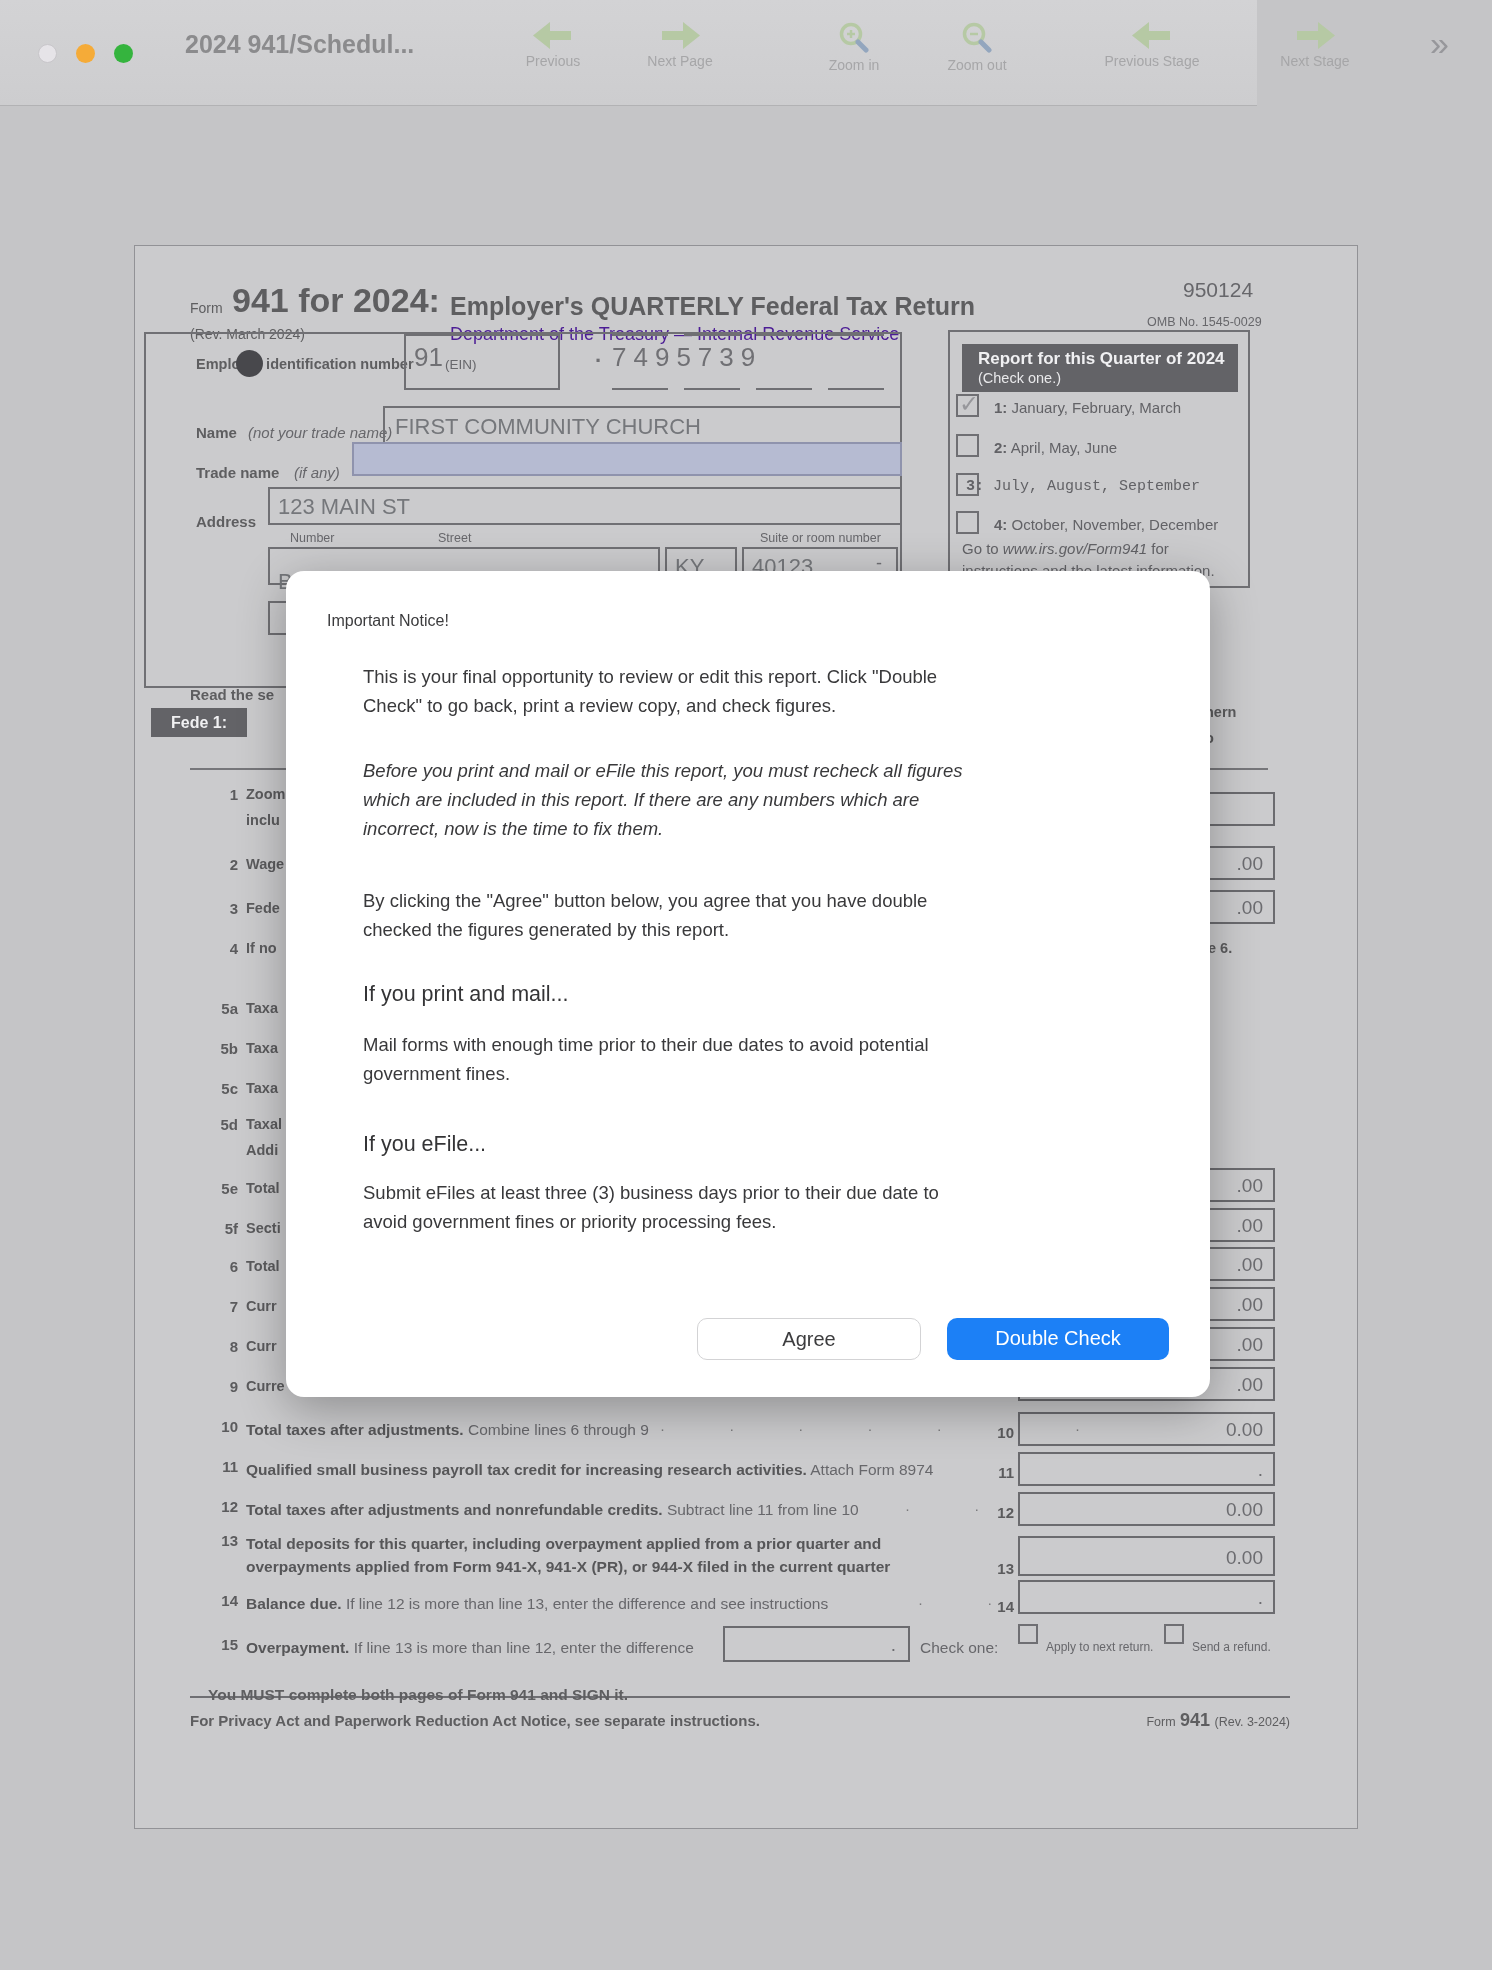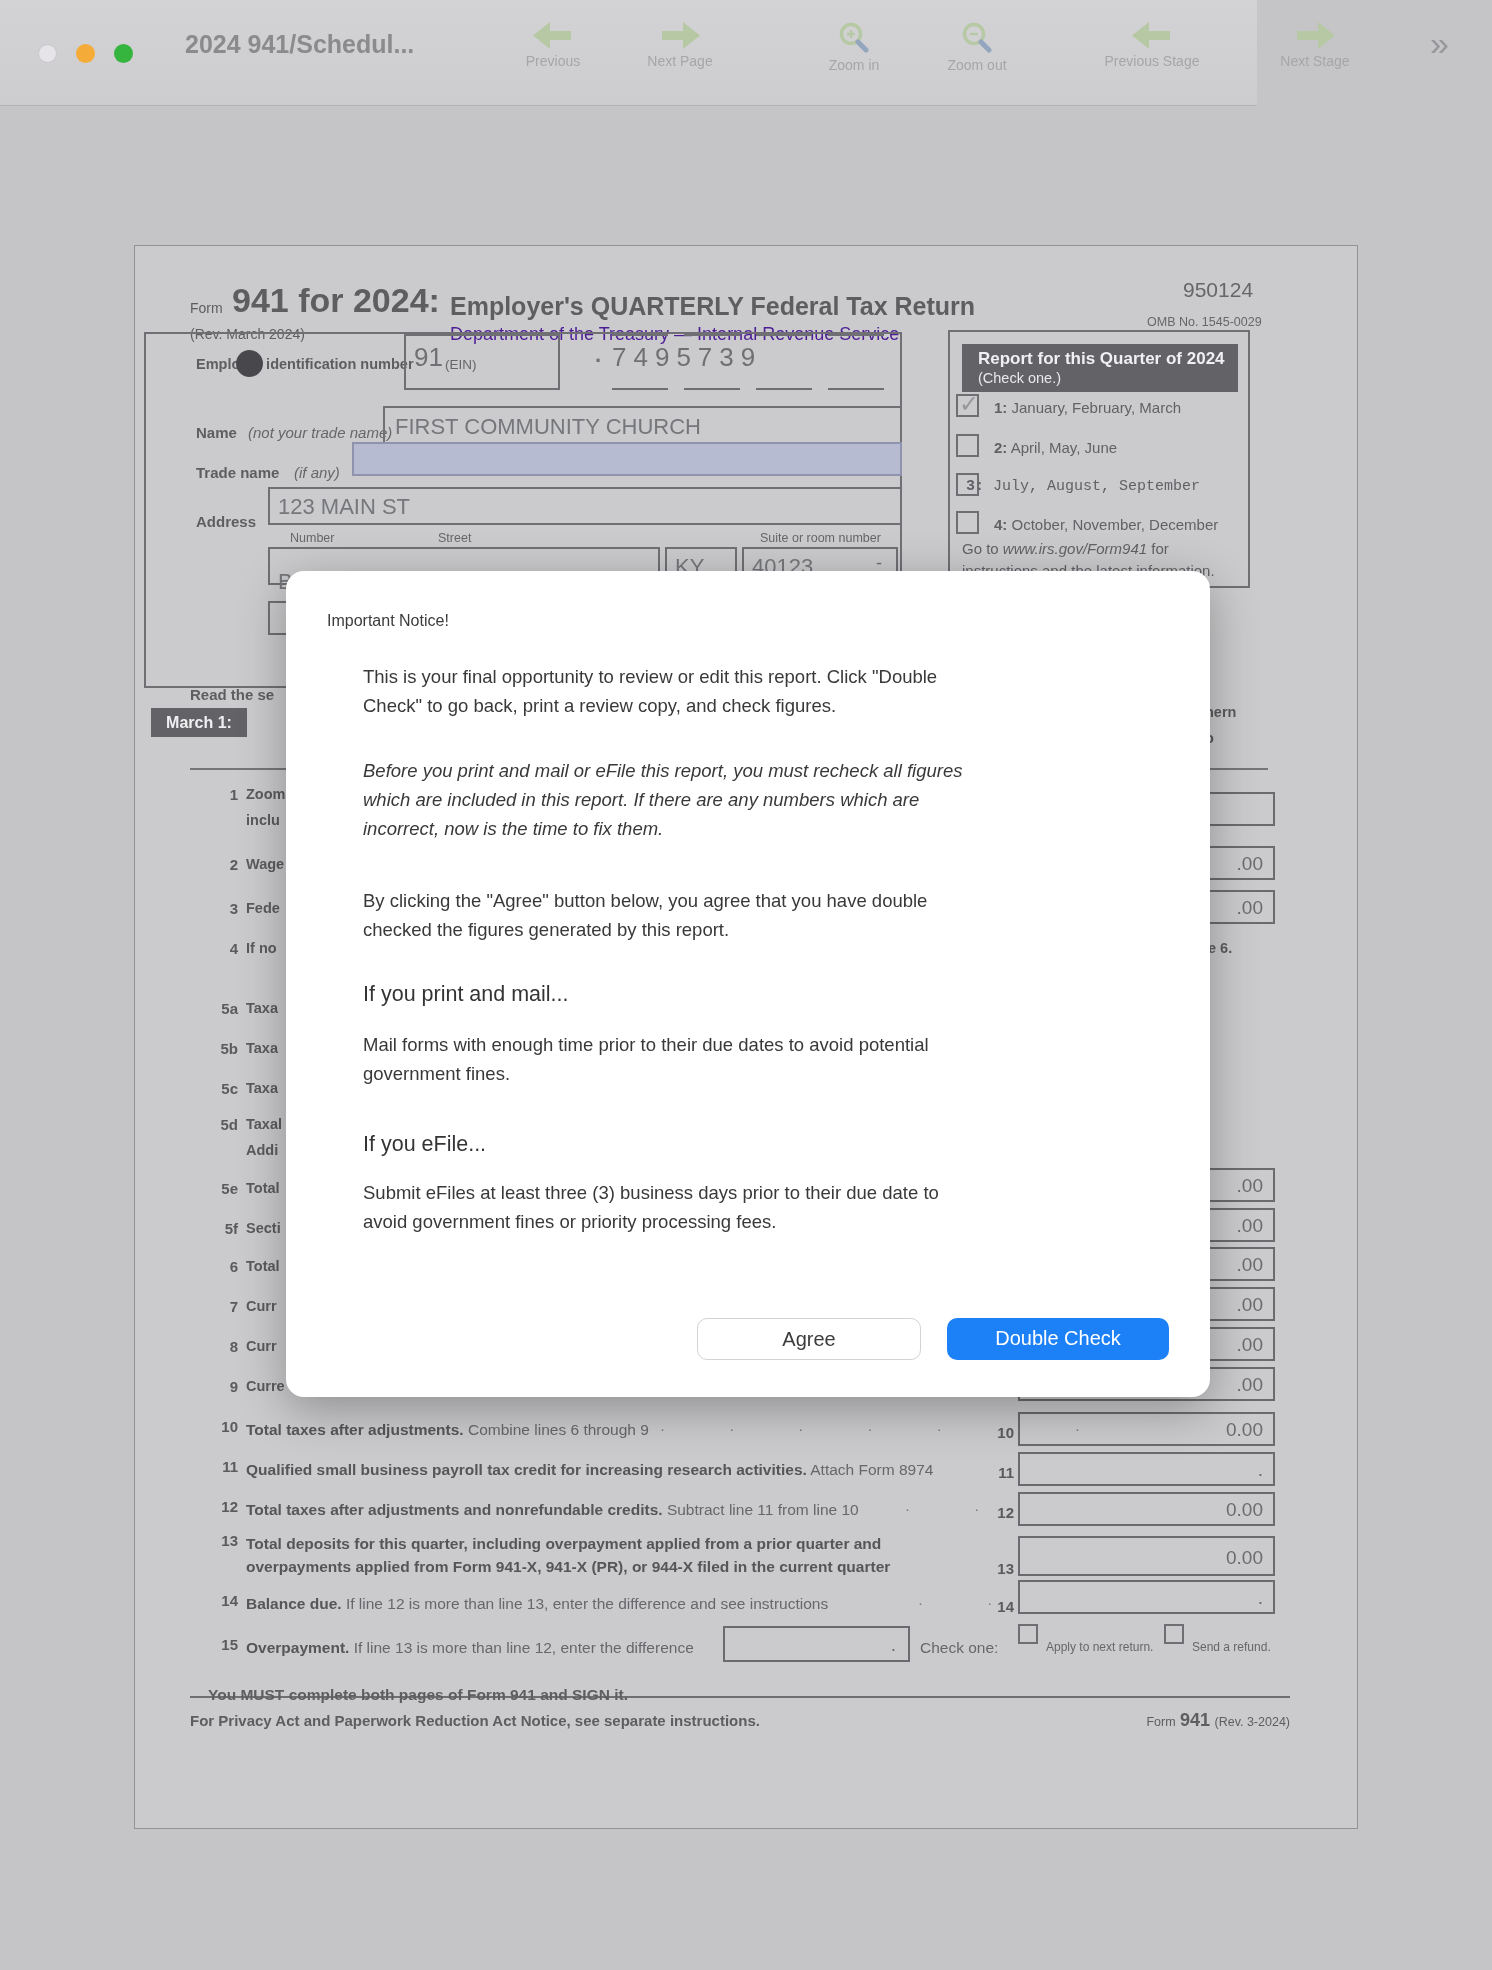--- a/index.html
+++ b/index.html
@@ -162,21 +162,21 @@
 <div class="abs chk" style="left:956px;top:434px;"></div>
 <div class="abs qopt" style="left:994px;top:439px;"><span class="b">2:</span> <span>April, May, June</span></div>
 <div class="abs chk" style="left:956px;top:473px;"></div>
 <div class="abs qopt" style="left:966px;top:478px;font-family:Liberation Mono, monospace;"><span class="b">3:</span> <span>July, August, September</span></div>
 <div class="abs chk" style="left:956px;top:511px;"></div>
 <div class="abs qopt" style="left:994px;top:516px;"><span class="b">4:</span> <span>October, November, December</span></div>
 <div class="abs" style="left:962px;top:540px;font-size:15px;color:#626266;"><span>Go to </span><span class="i">www.irs.gov/Form941</span><span> for</span></div>
 <div class="abs" style="left:962px;top:562px;font-size:15px;color:#626266;">instructions and the latest information.</div>
 
 <span class="abs t b" style="left:190px;top:686px;font-size:15px;">Read the se</span>
-<div class="abs darkbox" style="left:151px;top:708px;width:96px;height:29px;text-align:center;font-size:16px;font-weight:bold;line-height:29px;color:#f0f0f2;">March 1:</div>
+<div class="abs darkbox" style="left:151px;top:708px;width:96px;height:29px;text-align:center;font-size:16px;font-weight:bold;line-height:29px;color:#f0f0f2;">Fede 1:</div>
 <span class="abs frag" style="left:1205px;top:704px;">hern</span>
 <span class="abs frag" style="left:1205px;top:730px;">o</span>
 <div class="abs" style="left:190px;top:768px;width:1078px;height:2px;background:#76767a;"></div>
 
 <span class="abs rnum" style="left:204px;top:786px;">1</span>
 <span class="abs frag" style="left:246px;top:786px;">Zoom</span>
 <span class="abs frag" style="left:246px;top:812px;">inclu</span>
 <span class="abs rnum" style="left:204px;top:856px;">2</span>
 <span class="abs frag" style="left:246px;top:856px;">Wage</span>
 <span class="abs rnum" style="left:204px;top:900px;">3</span>

